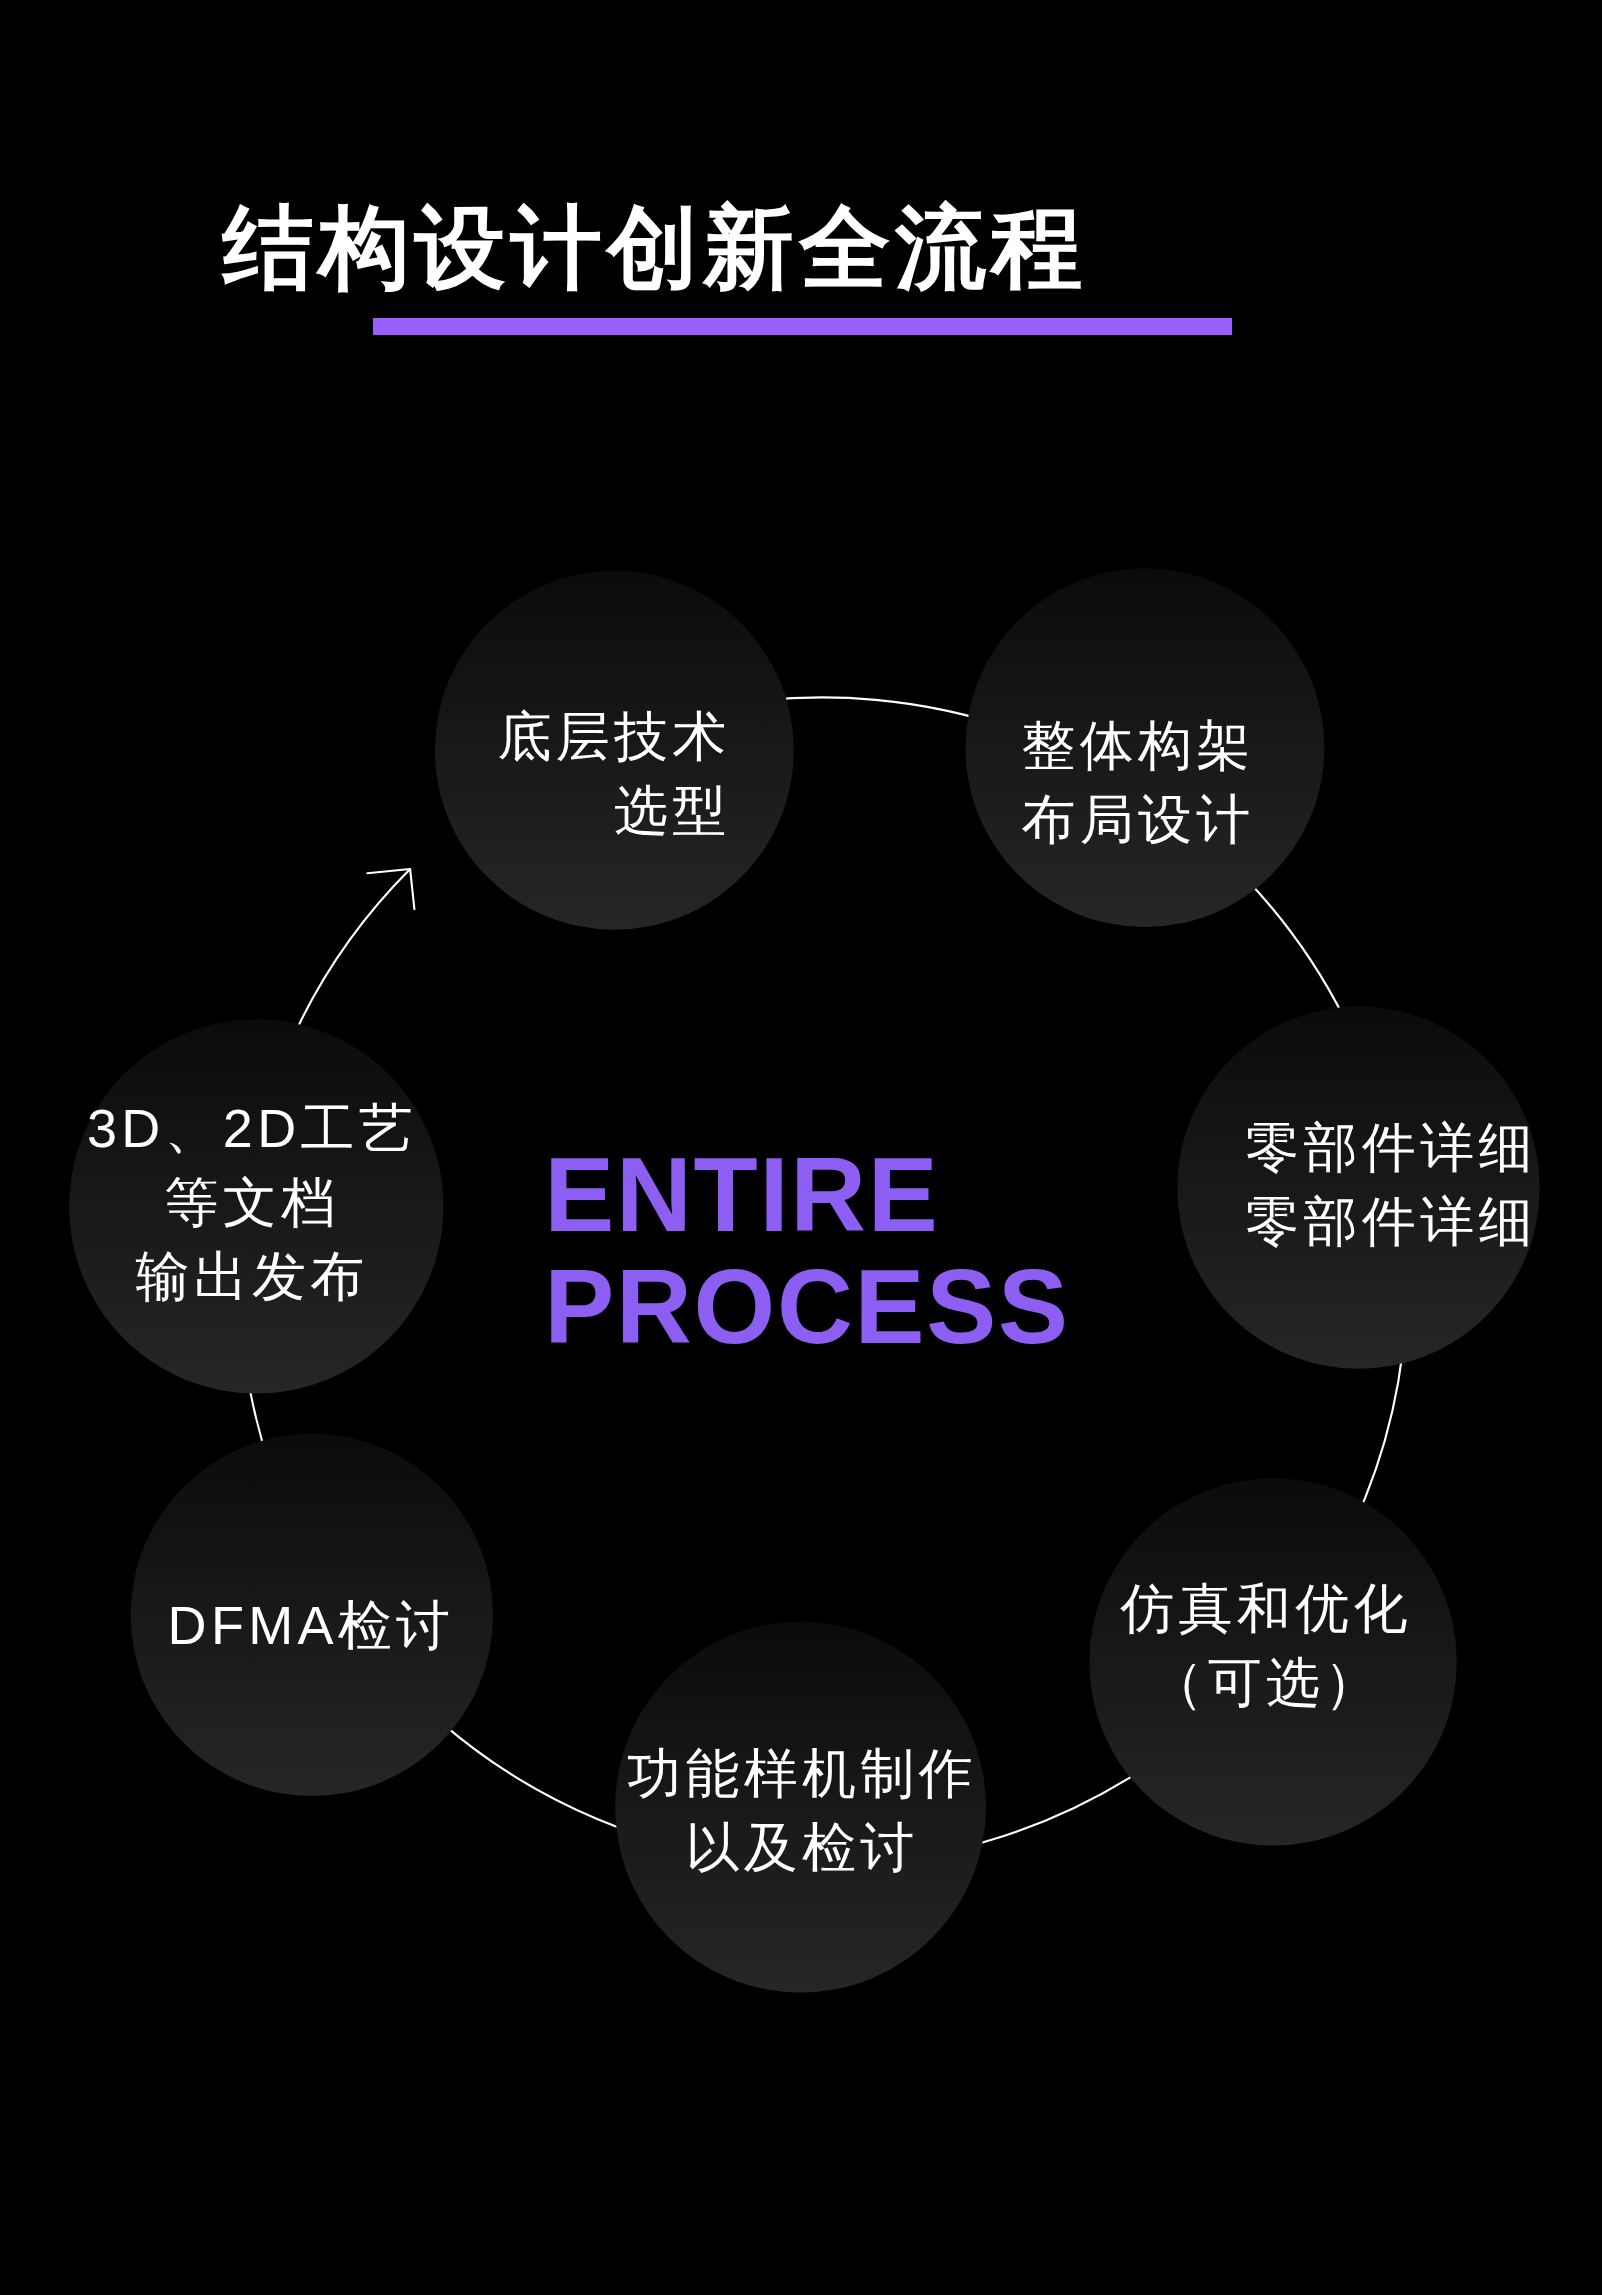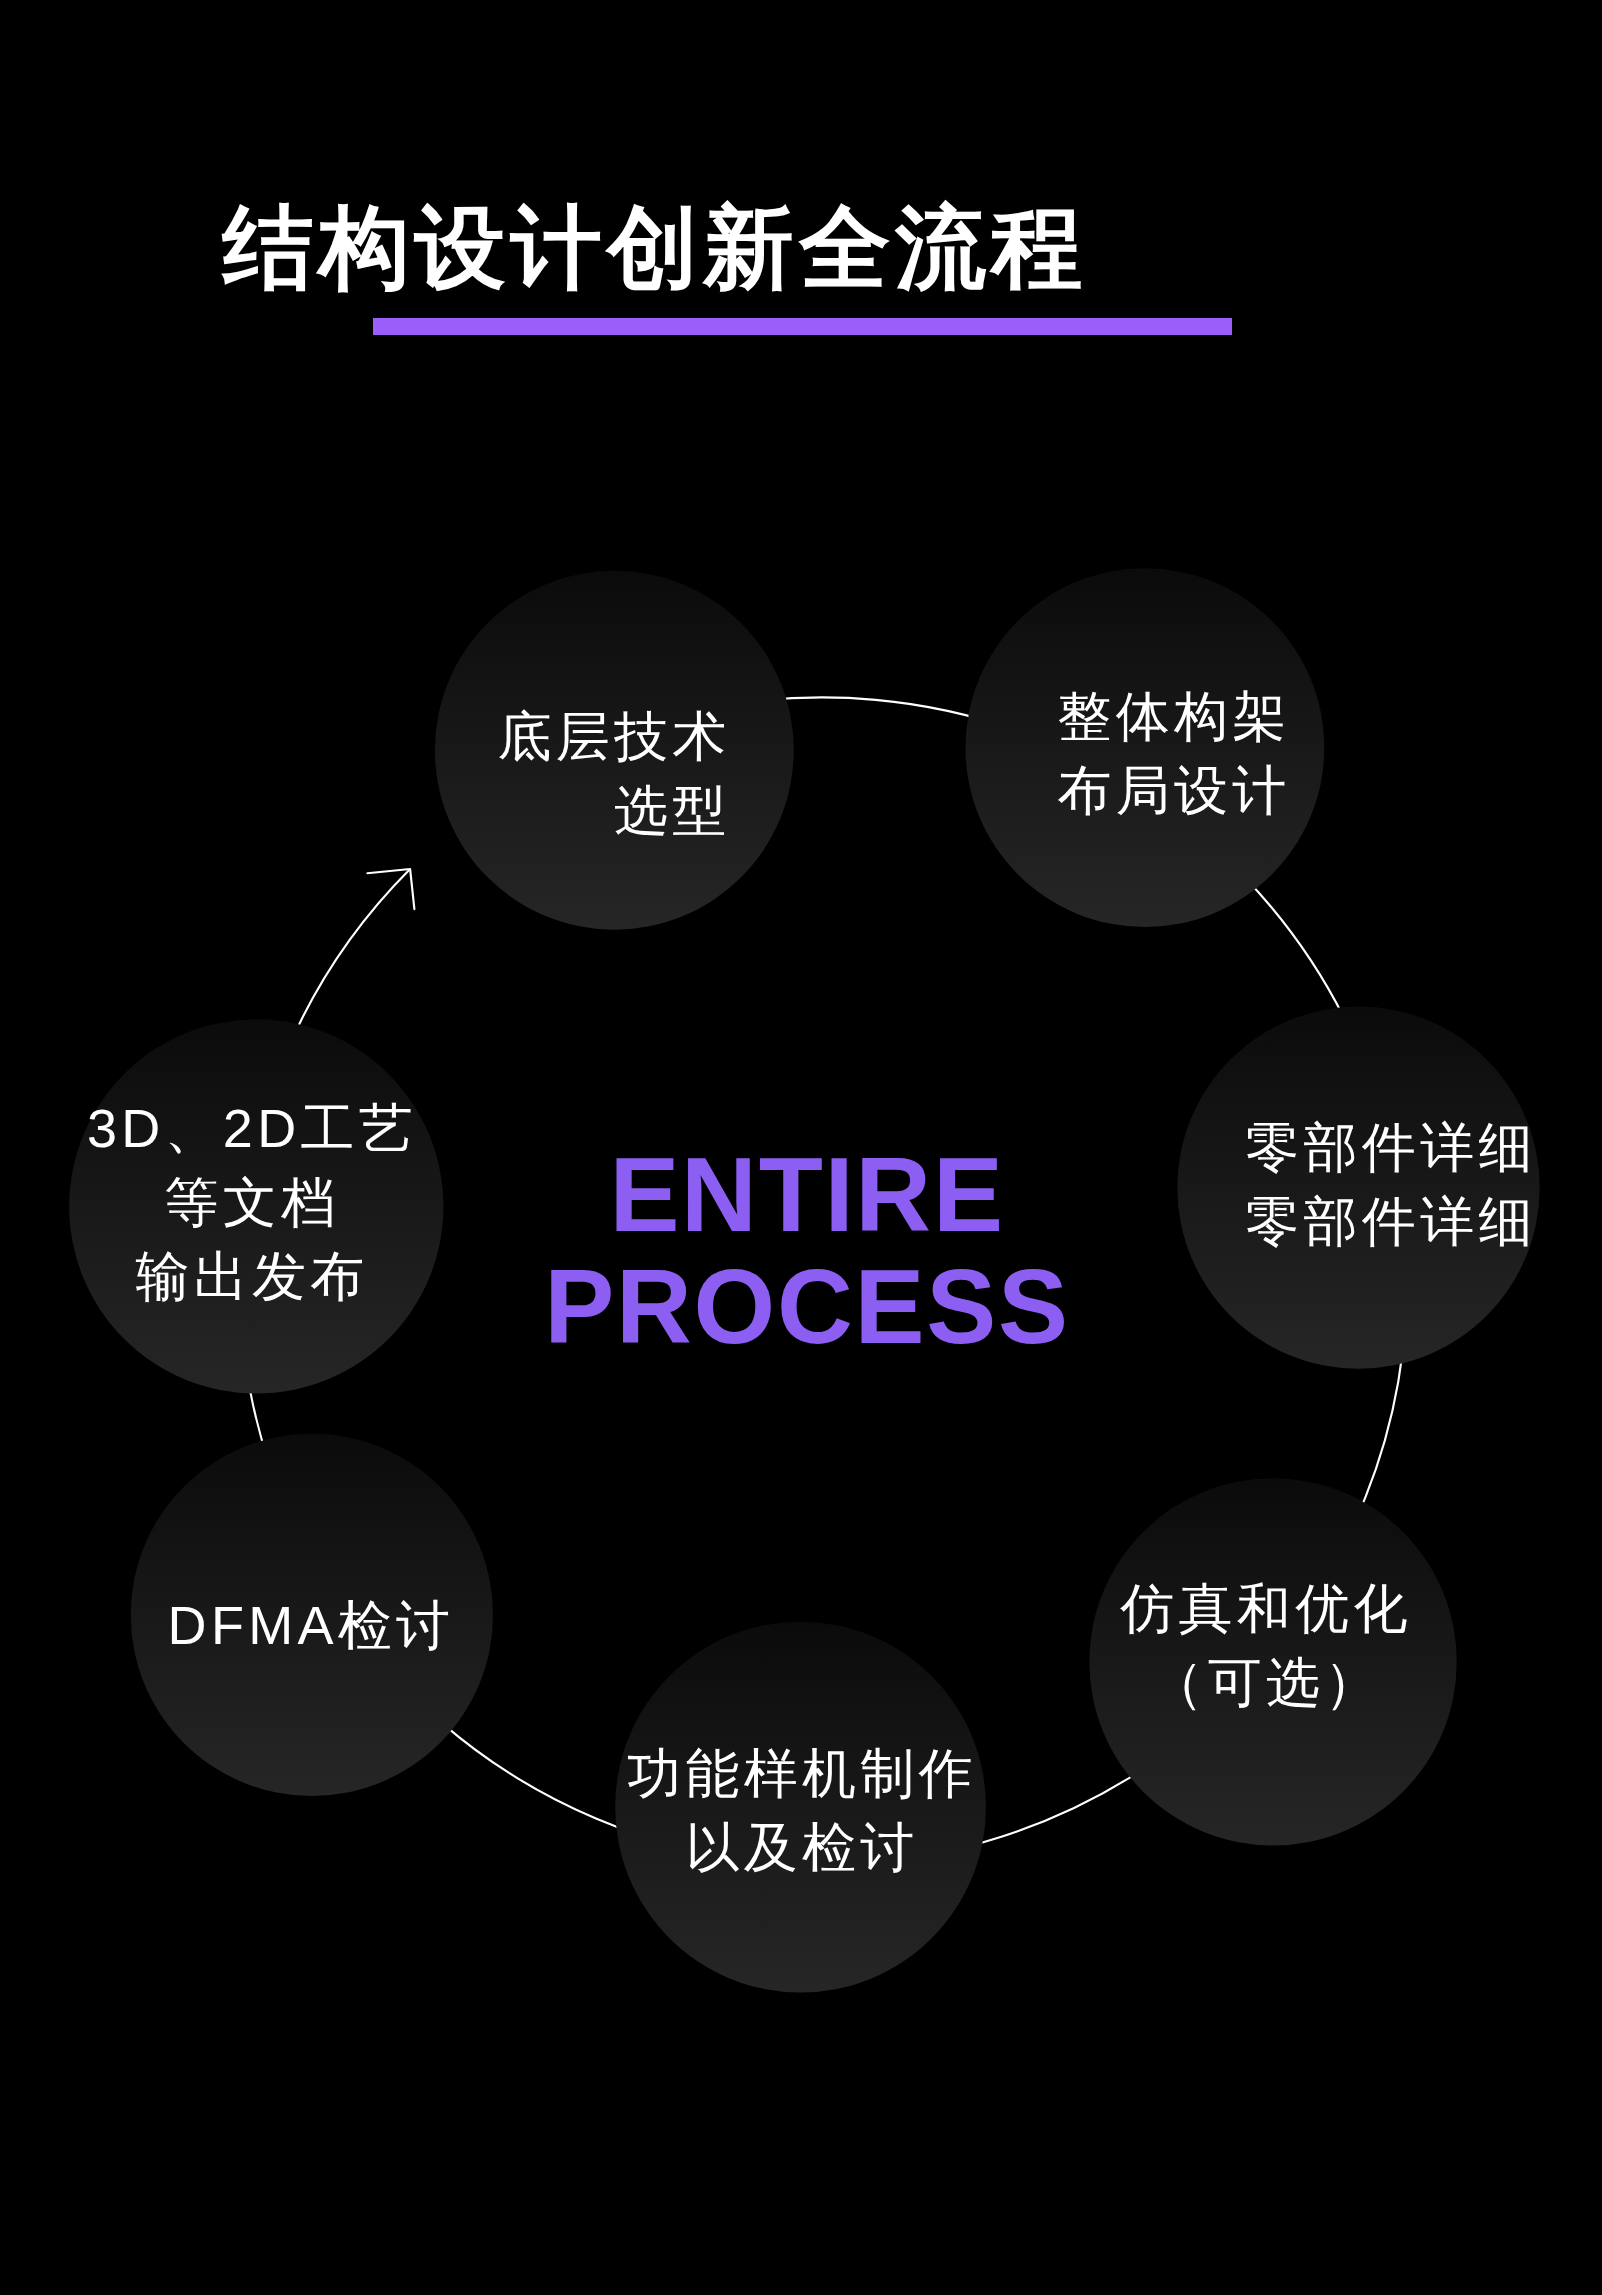--- a/index.html
+++ b/index.html
@@ -55,21 +55,21 @@
   .center-label {
     position: absolute;
     left: 807px;
     top: 1251px;
     transform: translate(-50%, -50%);
     color: #8D5EF2;
     font-size: 105px;
     font-weight: 800;
     letter-spacing: 1.7px;
     line-height: 112px;
-    text-align: center;
+    text-align: left;
     white-space: nowrap;
   }
 </style>
 </head>
 <body>
 
 <div class="stage">
 
   <div class="title">结构设计创新全流程</div>
   <div class="title-bar"></div>
@@ -98,21 +98,21 @@
   <div class="center-label">
     <div>ENTIRE</div>
     <div>PROCESS</div>
   </div>
 
   <div class="node" style="left:614px; top:773px;text-align:right;">
     <div>底层技术</div>
     <div>选型</div>
   </div>
 
-  <div class="node" style="left:1138px; top:753px;margin-left:36px;">
+  <div class="node" style="left:1138px; top:782px;">
     <div>整体构架</div>
     <div>布局设计</div>
   </div>
 
   <div class="node" style="left:1355px; top:1184px;margin-left:36px;">
     <div>零部件详细</div>
     <div>零部件详细</div>
   </div>
 
   <div class="node" style="left:1266px; top:1645px;">

